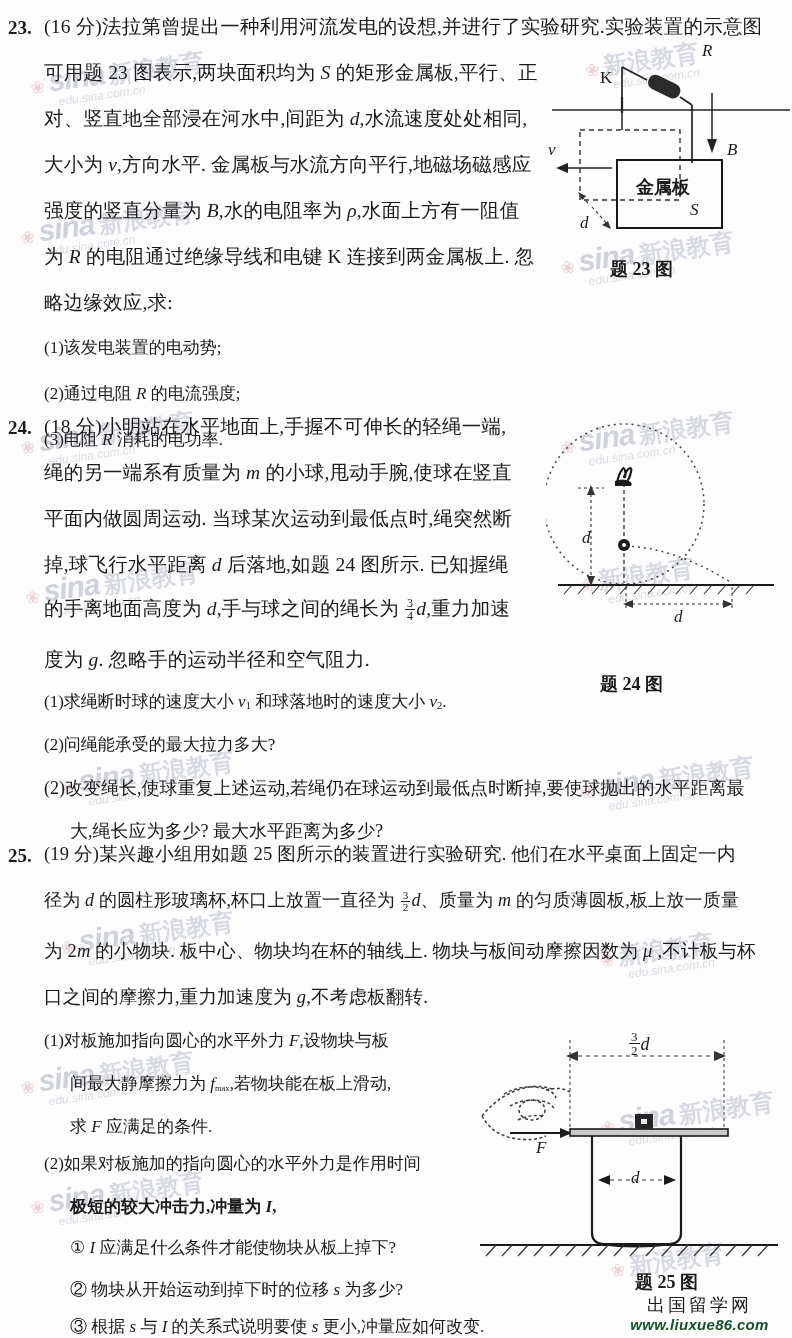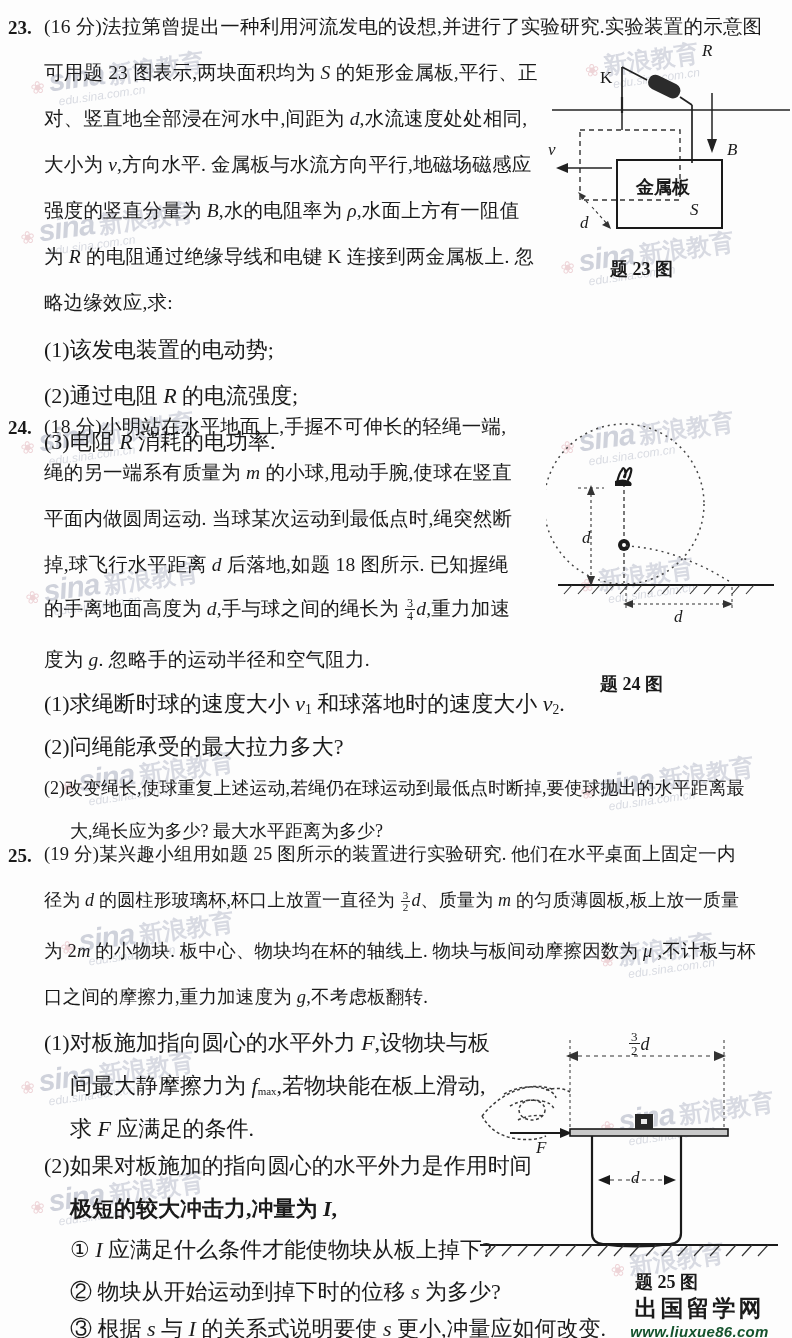--- a/index.html
+++ b/index.html
@@ -73,21 +73,21 @@
   }
   .para {
     position: absolute;
     font-size: 19.5px;
     line-height: 1;
     white-space: nowrap;
     letter-spacing: .2px;
   }
   .sub {
     position: absolute;
-    font-size: 22px;
+    font-size: 17px;
     line-height: 1;
     white-space: nowrap;
   }
   .ital { font-style: italic; font-family: "Liberation Serif", serif; }
   .frac {
     display: inline-block;
     vertical-align: -0.45em;
     text-align: center;
     font-size: 0.62em;
     line-height: 1.02;
@@ -112,22 +112,22 @@
     font-style: italic;
     font-family: "Liberation Serif", serif;
     white-space: nowrap;
   }
   .lbl.up { font-style: normal; }
 
   
   .brand { position: absolute; text-align: center; }
   .brand .cn {
     font-family: "Liberation Sans", sans-serif;
-    font-size: 23px;
-    font-weight: 700;
+    font-size: 18px;
+    font-weight: 400;
     color: #1b1b1b;
     letter-spacing: 3px;
   }
   .brand .url {
     font-family: "Liberation Sans", sans-serif;
     font-size: 15px;
     font-weight: 700;
     font-style: italic;
     color: #14532d;
     letter-spacing: .3px;
@@ -297,21 +297,21 @@
     </div>
     <div class="fig-cap" style="left:610px; top:257px;">题 23 图</div>
   </div>
 
   <div class="q">
     <span class="q-num" style="top:417px;">24.</span>
 
     <div class="para" style="left:44px; top:417px;">(18 分)小明站在水平地面上,手握不可伸长的轻绳一端,</div>
     <div class="para" style="left:44px; top:463px;"><span>绳的另一端系有质量为 </span><span class="ital">m</span><span> 的小球,甩动手腕,使球在竖直</span></div>
     <div class="para" style="left:44px; top:509px;">平面内做圆周运动. 当球某次运动到最低点时,绳突然断</div>
-    <div class="para" style="left:44px; top:555px;"><span>掉,球飞行水平距离 </span><span class="ital">d</span><span> 后落地,如题 18 图所示. 已知握绳</span></div>
+    <div class="para" style="left:44px; top:555px;"><span>掉,球飞行水平距离 </span><span class="ital">d</span><span> 后落地,如题 24 图所示. 已知握绳</span></div>
     <div class="para" style="left:44px; top:597px;"><span>的手离地面高度为 </span><span class="ital">d</span><span>,手与球之间的绳长为 </span><span class="frac"><span class="num">3</span><span class="den">4</span></span><span class="ital">d</span><span>,重力加速</span></div>
     <div class="para" style="left:44px; top:650px;"><span>度为 </span><span class="ital">g</span><span>. 忽略手的运动半径和空气阻力.</span></div>
 
     <div class="sub" style="left:44px; top:693px;"><span>(1)求绳断时球的速度大小 </span><span class="ital">v</span><sub class="v">1</sub><span> 和球落地时的速度大小 </span><span class="ital">v</span><sub class="v">2</sub><span>.</span></div>
     <div class="sub" style="left:44px; top:736px;">(2)问绳能承受的最大拉力多大?</div>
     <div class="sub" style="left:44px; top:779px; font-size:18px;">(2)改变绳长,使球重复上述运动,若绳仍在球运动到最低点时断掉,要使球抛出的水平距离最</div>
     <div class="sub" style="left:70px; top:822px; font-size:18px;">大,绳长应为多少? 最大水平距离为多少?</div>
 
     <div class="fig" style="left:546px; top:415px; width:240px; height:225px;">
       <svg width="240" height="225" viewBox="0 0 240 225">

